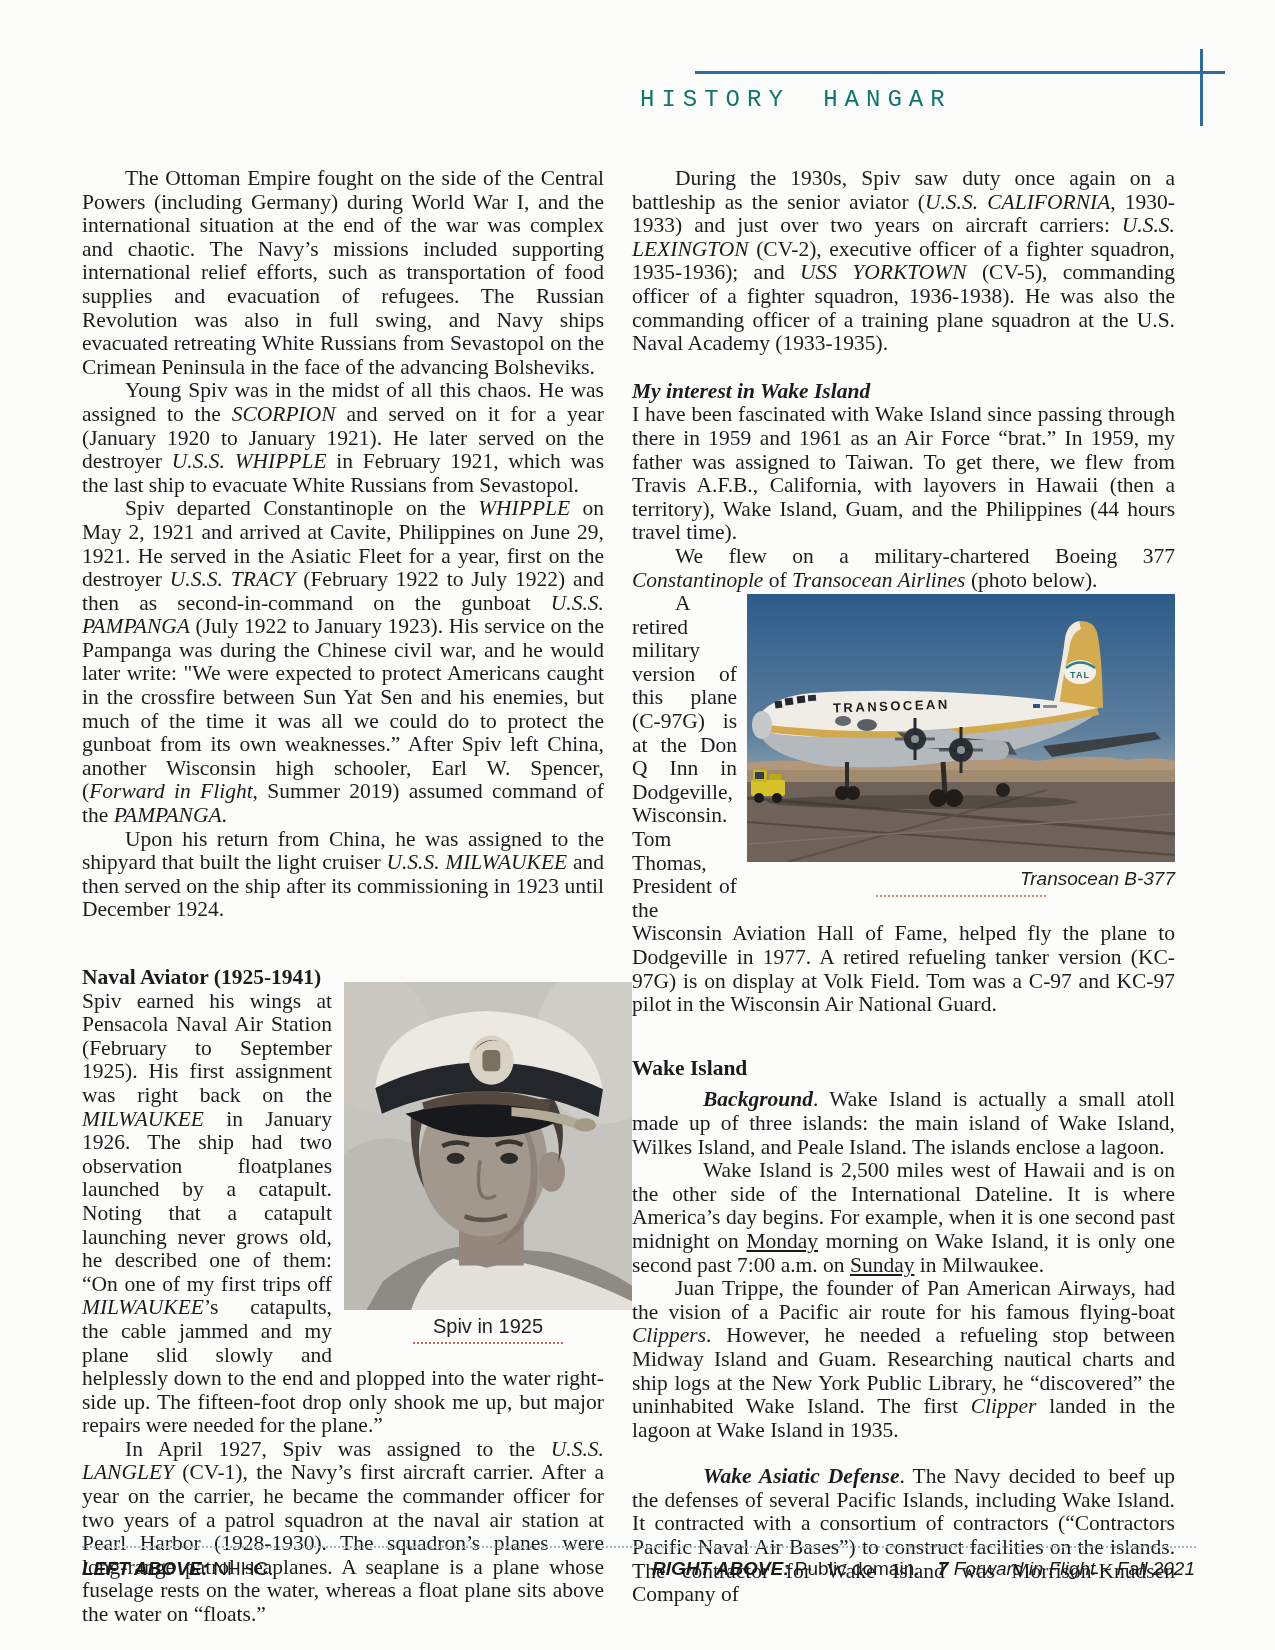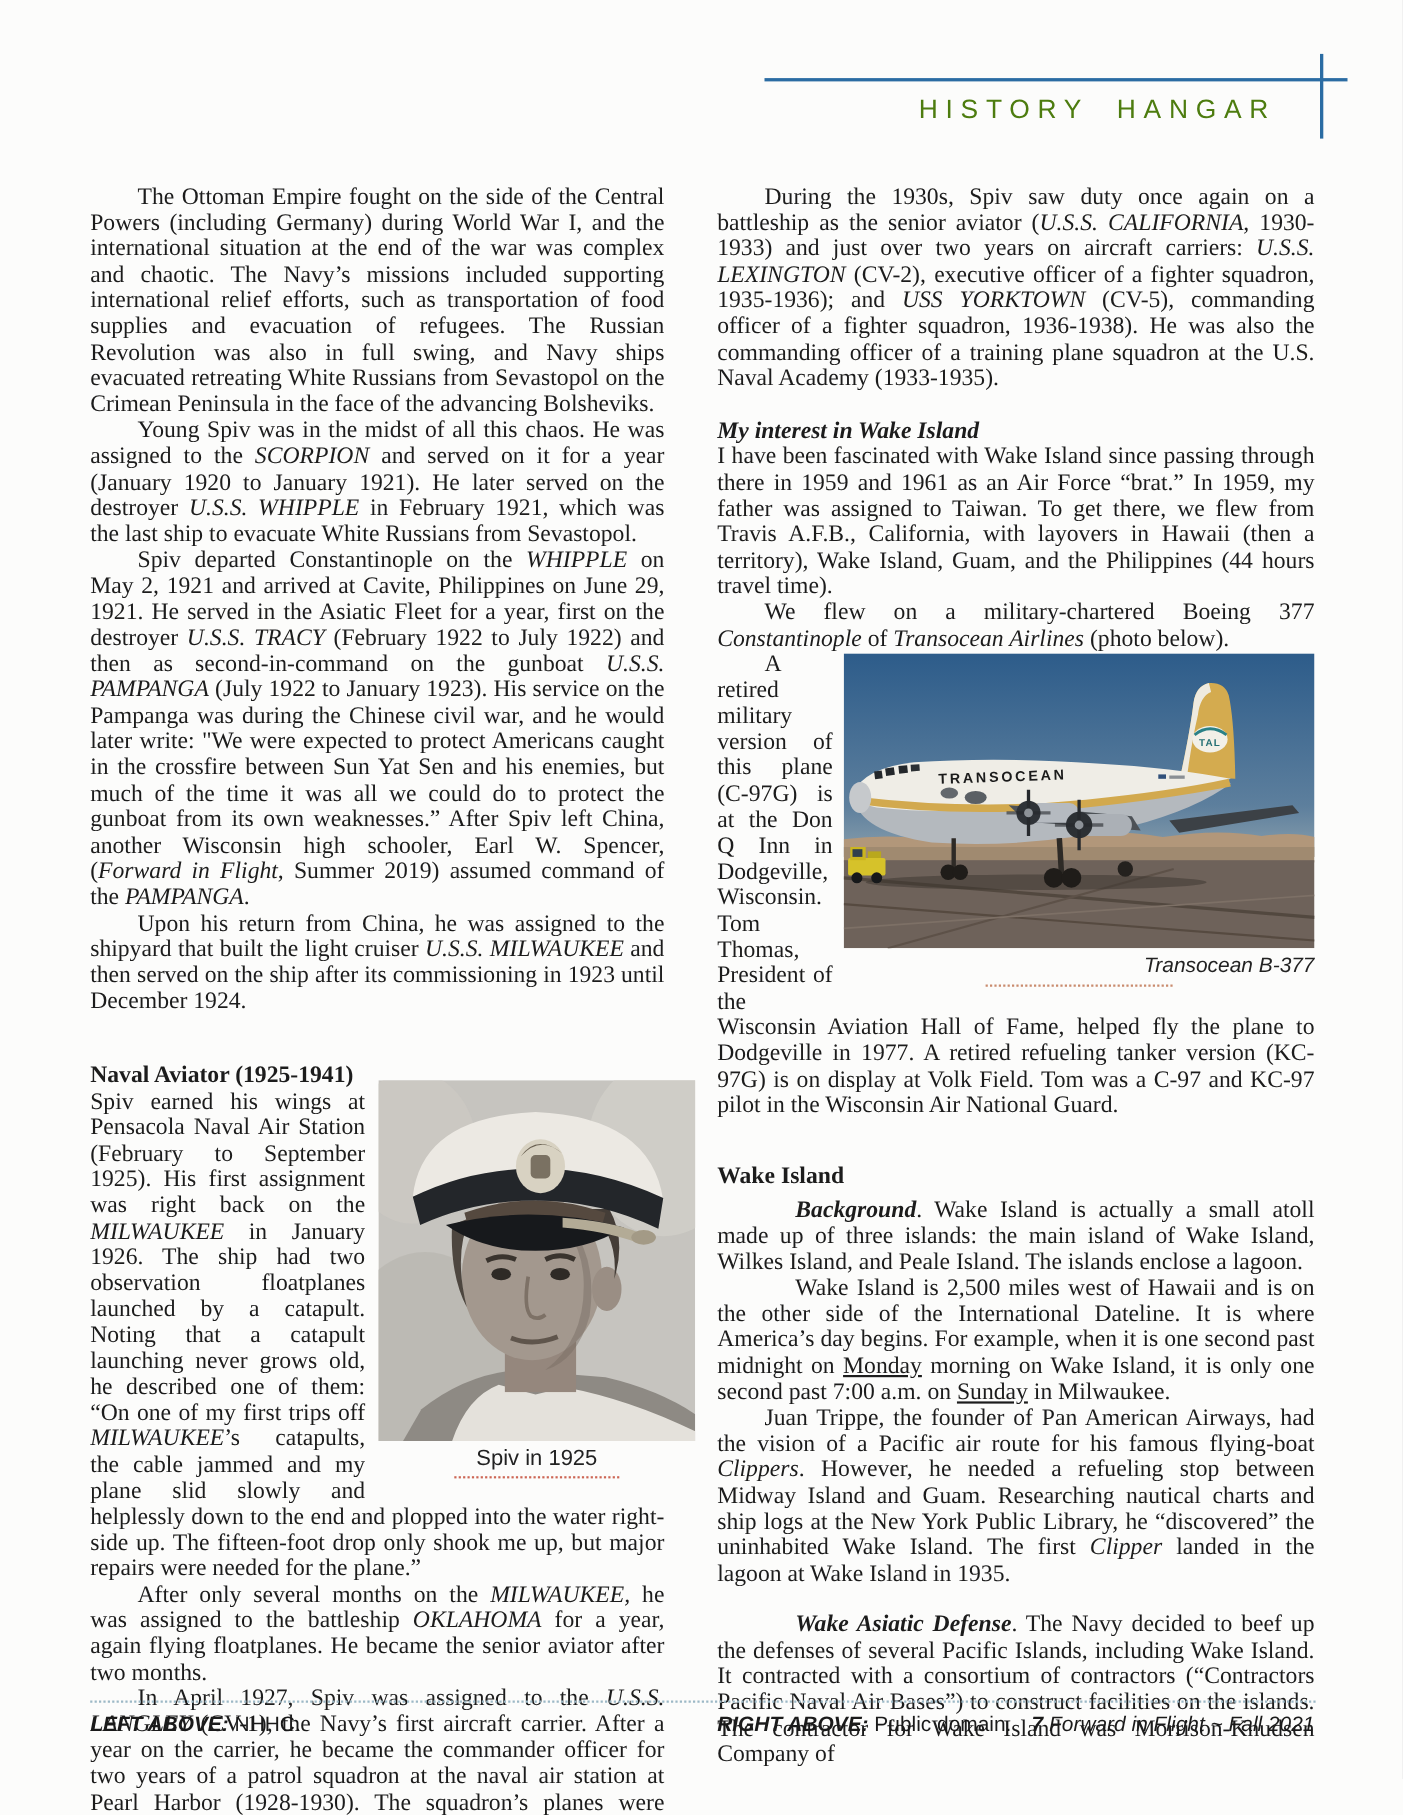--- a/index.html
+++ b/index.html
@@ -12,28 +12,28 @@
   html,body{margin:0;padding:0;background:#e9e9e9;}
   .page{
     position:relative;width:1275px;height:1650px;margin:0 auto;
     background:#fcfcfb;overflow:hidden;color:var(--ink);
     font-family:"Liberation Serif","DejaVu Serif",serif;
   }
   
   .rule-h{position:absolute;left:695px;top:71px;width:530px;height:3px;background:var(--accent-blue);}
   .rule-v{position:absolute;left:1200px;top:49px;width:3px;height:77px;background:var(--accent-blue);}
   .header-title{
-    position:absolute;left:640px;top:86px;width:520px;text-align:right;
-    font-size:24px;letter-spacing:7px;word-spacing:12px;color:#4d7c0f;
-    font-family:Liberation Sans, sans-serif;
+    position:absolute;left:640px;top:86px;width:520px;
+    font-size:24px;letter-spacing:7px;word-spacing:12px;color:#0f766e;
+    font-family:Liberation Mono, monospace;
   }
   
   .col{position:absolute;top:167px;font-size:21.5px;line-height:23.6px;text-align:justify;hyphens:auto;}
   .col-left{left:82px;width:522px;}
-  .col-right{left:652px;width:543px;}
+  .col-right{left:632px;width:543px;}
   .para{margin:0;}
   .indent{text-indent:43px;}
   .indent-deep{text-indent:71px;}
   .it{font-style:italic;}
   .bd{font-weight:bold;}
   .un{text-decoration:underline;}
   h3{font-size:21.5px;line-height:23.6px;margin:0;font-weight:bold;}
   .h-naval{margin-top:44px;}
   .h-interest{margin-top:24px;font-style:italic;}
   .h-wake{margin-top:40px;margin-bottom:8px;}
@@ -106,21 +106,20 @@
           <path d="M88,147 Q100,141 112,146" stroke="#3a342e" stroke-width="4" fill="none"></path>
           <path d="M136,146 Q148,140 160,146" stroke="#3a342e" stroke-width="4" fill="none"></path>
           <path d="M122,160 Q118,185 124,192 Q130,196 136,191" stroke="#7d7166" stroke-width="3" fill="none"></path>
           <path d="M108,210 Q126,217 146,209" stroke="#5f554c" stroke-width="4" fill="none"></path>
         </svg>
         <figcaption>Spiv in 1925</figcaption>
         <div class="cap-dots red"></div>
       </figure>
       <div class="para"><span>Spiv earned his wings at Pensacola Naval Air Station (February to September 1925). His first assignment was right back on the </span><span class="it">MILWAUKEE</span><span> in January 1926. The ship had two observation floatplanes launched by a catapult. Noting that a catapult launching never grows old, he described one of them: “On one of my first trips off </span><span class="it">MILWAUKEE</span><span>’s catapults, the cable jammed and my plane slid slowly and helplessly down to the end and plopped into the water right-side up. The fifteen-foot drop only shook me up, but major repairs were needed for the plane.”</span></div>
     </div>
-    <div class="para indent"><span>After only several months on the </span><span class="it">MILWAUKEE,</span><span> he was assigned to the battleship </span><span class="it">OKLAHOMA</span><span> for a year, again flying floatplanes. He became the senior aviator after two months.</span></div>
     <div class="para indent"><span>In April 1927, Spiv was assigned to the </span><span class="it">U.S.S. LANGLEY</span><span> (CV-1), the Navy’s first aircraft carrier. After a year on the carrier, he became the commander officer for two years of a patrol squadron at the naval air station at Pearl Harbor (1928-1930). The squadron’s planes were long-range patrol seaplanes. A seaplane is a plane whose fuselage rests on the water, whereas a float plane sits above the water on “floats.”</span></div>
   </div>
 
   <div class="col col-right">
     <div class="para indent"><span>During the 1930s, Spiv saw duty once again on a battleship as the senior aviator (</span><span class="it">U.S.S. CALIFORNIA</span><span>, 1930-1933) and just over two years on aircraft carriers: </span><span class="it">U.S.S. LEXINGTON</span><span> (CV-2), executive officer of a fighter squadron, 1935-1936); and </span><span class="it">USS YORKTOWN</span><span> (CV-5), commanding officer of a fighter squadron, 1936-1938). He was also the commanding officer of a training plane squadron at the U.S. Naval Academy (1933-1935).</span></div>
     <h3 class="h-interest">My interest in Wake Island</h3>
     <div class="para"><span>I have been fascinated with Wake Island since passing through there in 1959 and 1961 as an Air Force “brat.” In 1959, my father was assigned to Taiwan. To get there, we flew from Travis A.F.B., California, with layovers in Hawaii (then a territory), Wake Island, Guam, and the Philippines (44 hours travel time).</span></div>
     <div class="para indent"><span>We flew on a military-chartered Boeing 377 </span><span class="it">Constantinople</span><span> of </span><span class="it">Transocean Airlines</span><span> (photo below).</span></div>
     <div>
       <figure class="fig-plane">

